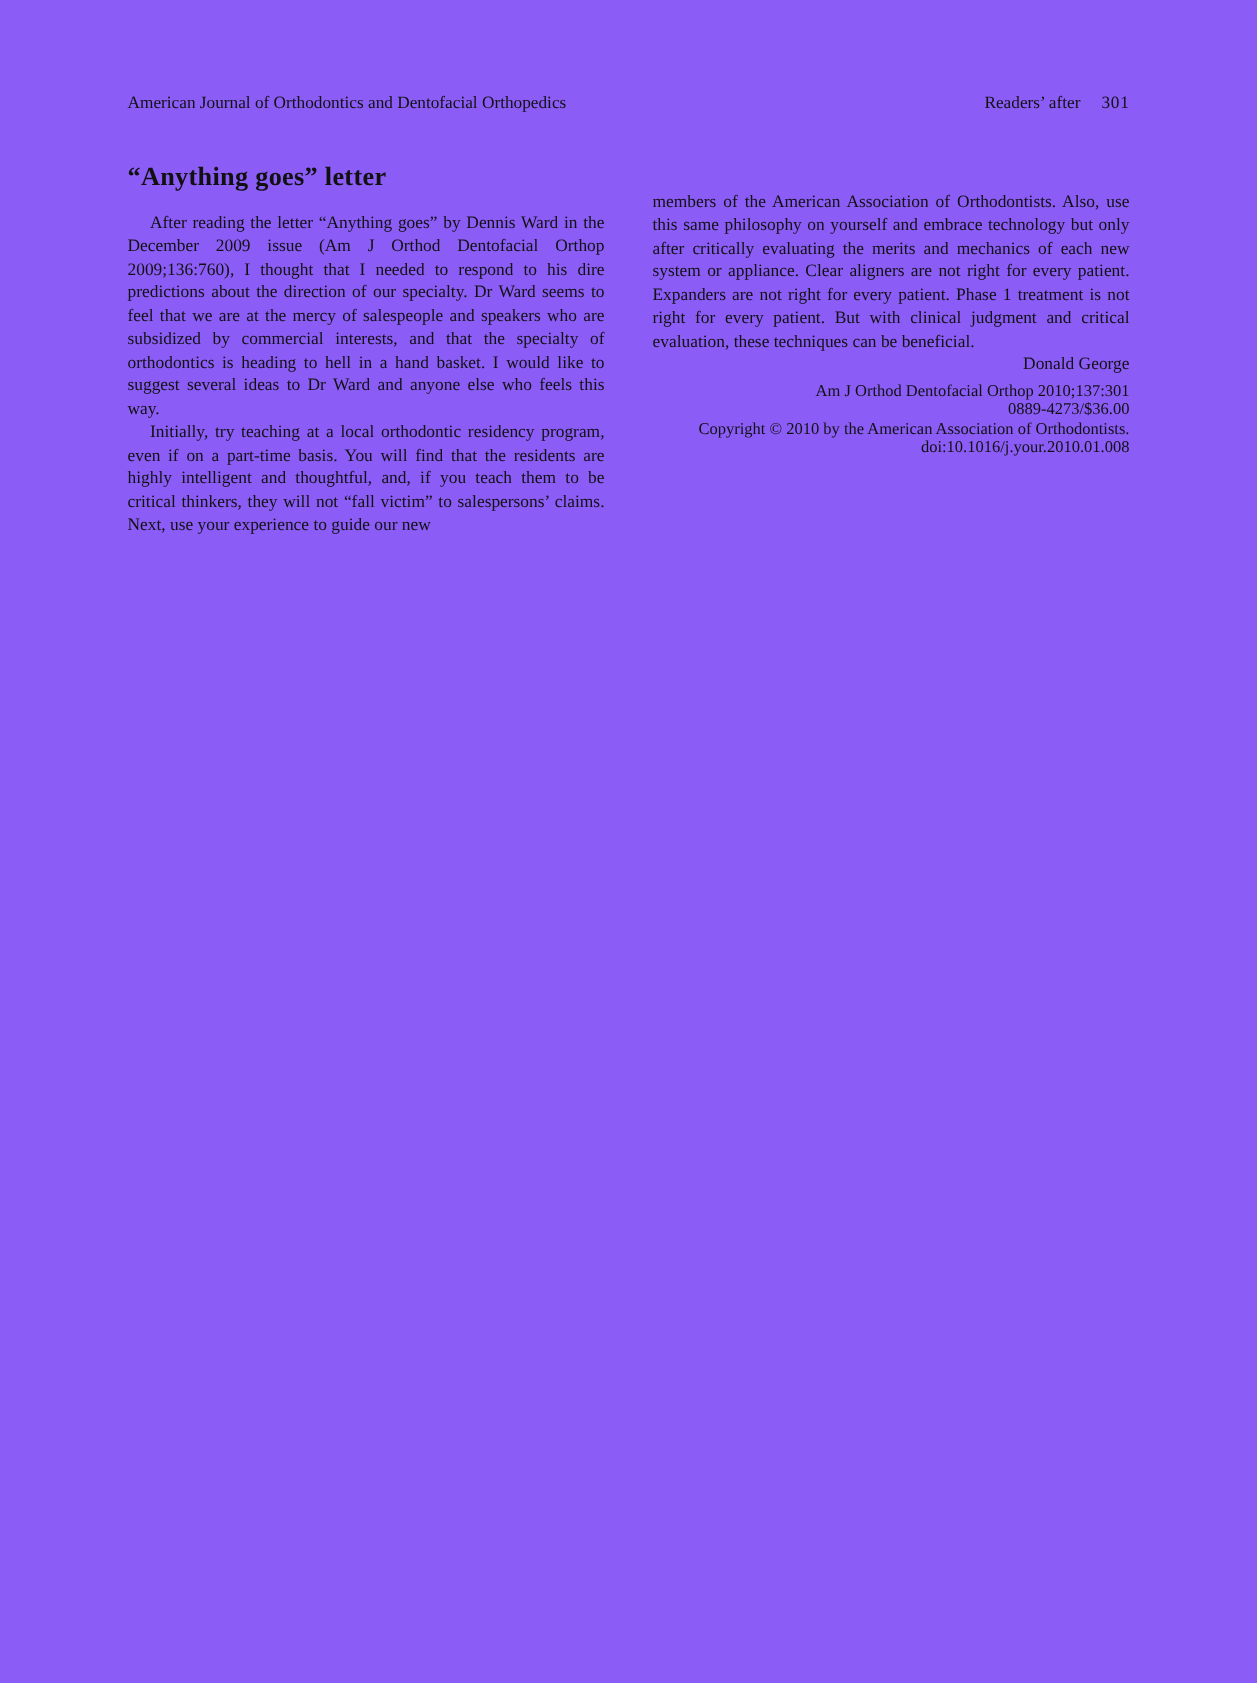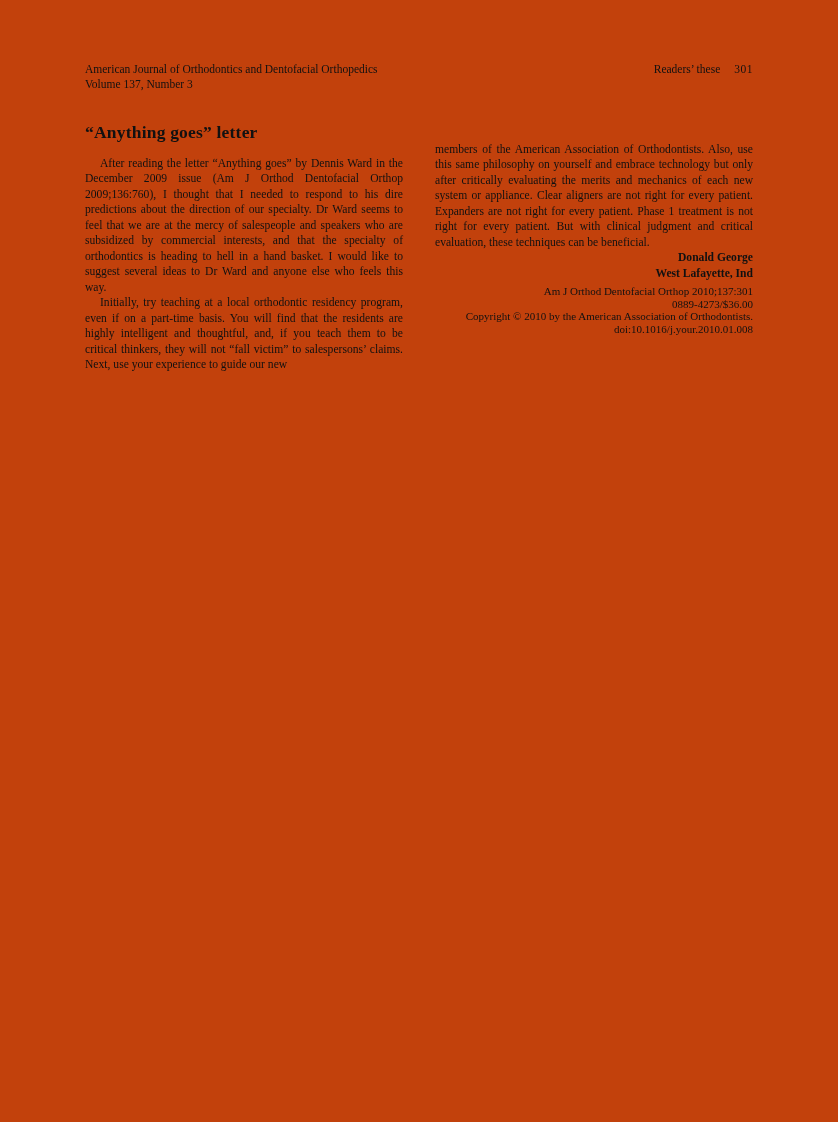--- a/index.html
+++ b/index.html
@@ -7,21 +7,21 @@
   body {
     font-family: "Liberation Serif", serif;
     color: #111111;
     -webkit-font-smoothing: antialiased;
   }
   .page {
     position: relative;
     width: 838px;
     height: 1122px;
     margin: 0 auto;
-    background: #c2410c;
+    background: #8b5cf6;
     overflow: hidden;
   }
   .content {
     position: absolute;
     left: 85px;
     right: 85px;
     top: 62px;
   }
   .running-head {
     display: flex;
@@ -60,58 +60,55 @@
     font-size: 11.6px;
     line-height: 15.5px;
     text-align: justify;
     text-indent: 15px;
   }
   p.body-para.no-indent { text-indent: 0; margin-top: 20px; }
   .signature {
     font-size: 11.6px;
     line-height: 15.5px;
     text-align: right;
-    font-weight: bold;
   }
   .citation-block {
     margin-top: 4px;
     font-size: 11px;
     line-height: 12.5px;
     text-align: right;
   }
 </style>
 </head>
 <body>
 
 <div class="page">
   <div class="content">
 
     <div class="running-head">
       <div class="left-block">
         <div>American Journal of Orthodontics and Dentofacial Orthopedics</div>
-        <div>Volume 137, Number 3</div>
       </div>
       <div class="right-block">
-        <span>Readers’ these</span><span class="page-num">301</span>
+        <span>Readers’ after</span><span class="page-num">301</span>
       </div>
     </div>
 
     <div class="columns">
 
       <div class="col">
         <h1 class="article-title">“Anything goes” letter</h1>
         <p class="body-para">After reading the letter “Anything goes” by Dennis Ward in the December 2009 issue (Am J Orthod Dentofacial Orthop 2009;136:760), I thought that I needed to respond to his dire predictions about the direction of our specialty. Dr Ward seems to feel that we are at the mercy of salespeople and speakers who are subsidized by commercial interests, and that the specialty of orthodontics is heading to hell in a hand basket. I would like to suggest several ideas to Dr Ward and anyone else who feels this way.</p>
         <p class="body-para">Initially, try teaching at a local orthodontic residency program, even if on a part-time basis. You will find that the residents are highly intelligent and thoughtful, and, if you teach them to be critical thinkers, they will not “fall victim” to salespersons’ claims. Next, use your experience to guide our new</p>
       </div>
 
       <div class="col">
         <p class="body-para no-indent">members of the American Association of Orthodontists. Also, use this same philosophy on yourself and embrace technology but only after critically evaluating the merits and mechanics of each new system or appliance. Clear aligners are not right for every patient. Expanders are not right for every patient. Phase 1 treatment is not right for every patient. But with clinical judgment and critical evaluation, these techniques can be beneficial.</p>
         <div class="signature">
           <div>Donald George</div>
-          <div>West Lafayette, Ind</div>
         </div>
         <div class="citation-block">
           <div>Am J Orthod Dentofacial Orthop 2010;137:301</div>
           <div>0889-4273/$36.00</div>
           <div>Copyright © 2010 by the American Association of Orthodontists.</div>
           <div>doi:10.1016/j.your.2010.01.008</div>
         </div>
       </div>
 
     </div>

